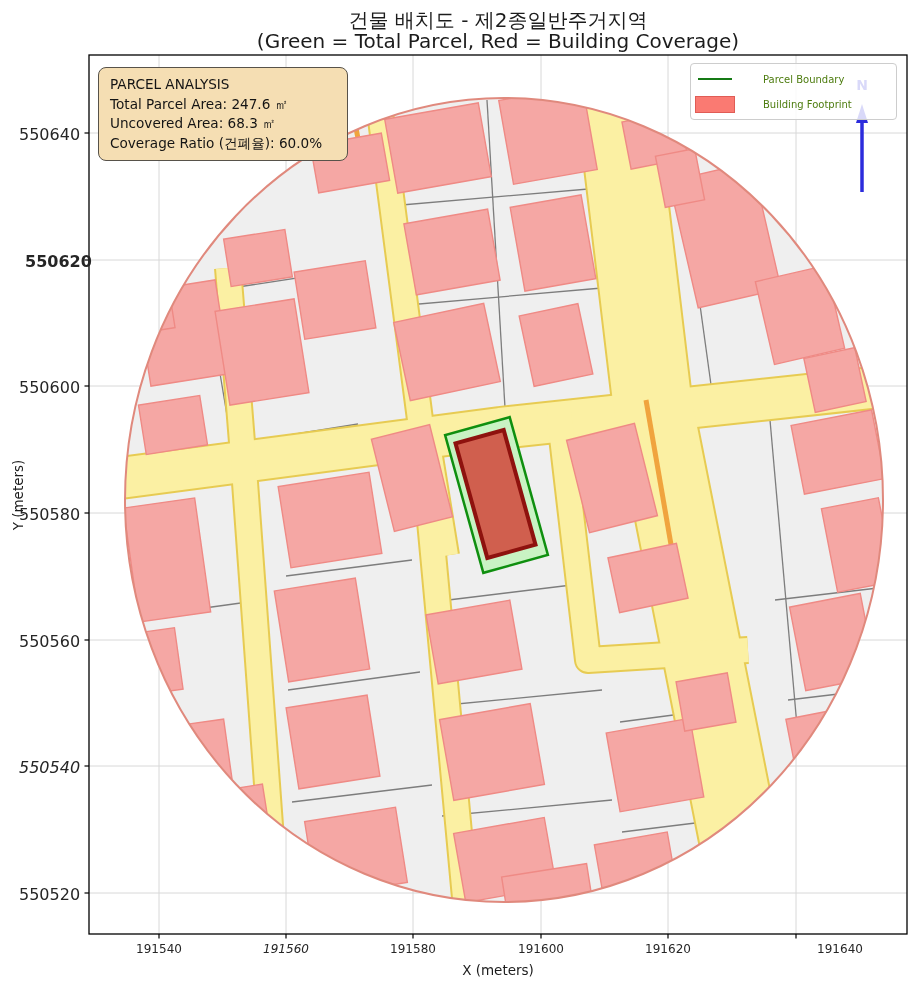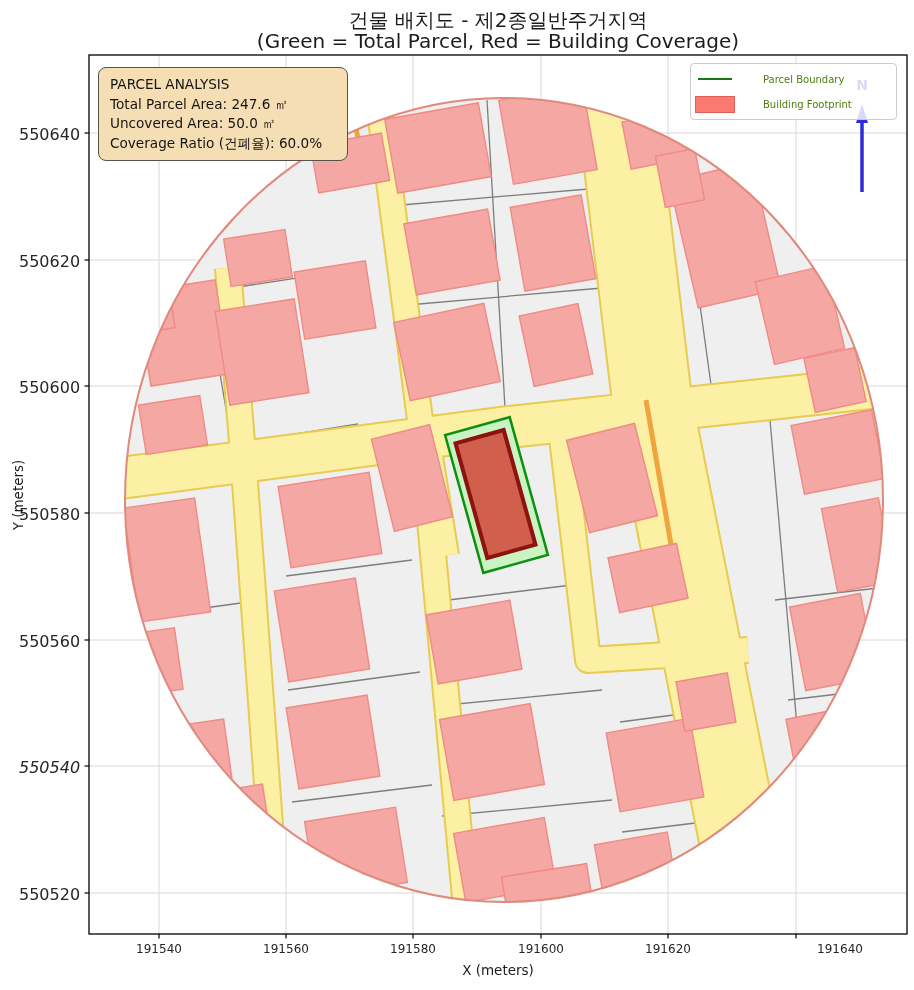--- a/index.html
+++ b/index.html
@@ -150,41 +150,41 @@
         <line x1="84.5" y1="386" x2="89" y2="386" stroke="#000000" stroke-width="1.2"></line>
         <line x1="84.5" y1="513" x2="89" y2="513" stroke="#000000" stroke-width="1.2"></line>
         <line x1="84.5" y1="640" x2="89" y2="640" stroke="#000000" stroke-width="1.2"></line>
         <line x1="84.5" y1="766" x2="89" y2="766" stroke="#000000" stroke-width="1.2"></line>
         <line x1="84.5" y1="893" x2="89" y2="893" stroke="#000000" stroke-width="1.2"></line>
       </g>
     </svg>
 
   <div id="tick-layer">
       <div class="xtick-label" style="left: 159px; top: 942px;">191540</div>
-      <div class="xtick-label" style="left: 286px; top: 942px;">191560</div>
+      <div class="xtick-label" style="left: 286px; top: 942px; font-style: italic;">191560</div>
       <div class="xtick-label" style="left: 413px; top: 942px;">191580</div>
       <div class="xtick-label" style="left: 541px; top: 942px;">191600</div>
       <div class="xtick-label" style="left: 668px; top: 942px;">191620</div>
       <div class="xtick-label" style="left: 840px; top: 942px;">191640</div>
       <div class="ytick-label" style="left: 19px; top: 125px;">550640</div>
-      <div class="ytick-label" style="left: 19px; top: 252px;">550620</div>
+      <div class="ytick-label" style="left: 25px; top: 252px; font-weight: bold;">550620</div>
       <div class="ytick-label" style="left: 19px; top: 378px;">550600</div>
       <div class="ytick-label" style="left: 19px; top: 505px;">550580</div>
       <div class="ytick-label" style="left: 19px; top: 632px;">550560</div>
       <div class="ytick-label" style="left: 19px; top: 758px; font-style: italic;">550540</div>
       <div class="ytick-label" style="left: 19px; top: 885px;">550520</div>
     </div>
 
   <div id="x-axis-label" class="abs axis-label">X (meters)</div>
   <div id="y-axis-label" class="abs axis-label">Y (meters)</div>
 
   <div id="info-box" class="abs">
     <div>PARCEL ANALYSIS</div>
     <div>Total Parcel Area: 247.6 ㎡</div>
-    <div>Uncovered Area: 50.0 ㎡</div>
+    <div>Uncovered Area: 68.3 ㎡</div>
     <div>Coverage Ratio (건폐율): 60.0%</div>
   </div>
 
   <div id="legend-box" class="abs">
     <div class="legend-row">
       <span class="legend-swatch-area">
           <span class="legend-line"></span>
         </span>
       <span class="legend-label">Parcel Boundary</span>
     </div>

